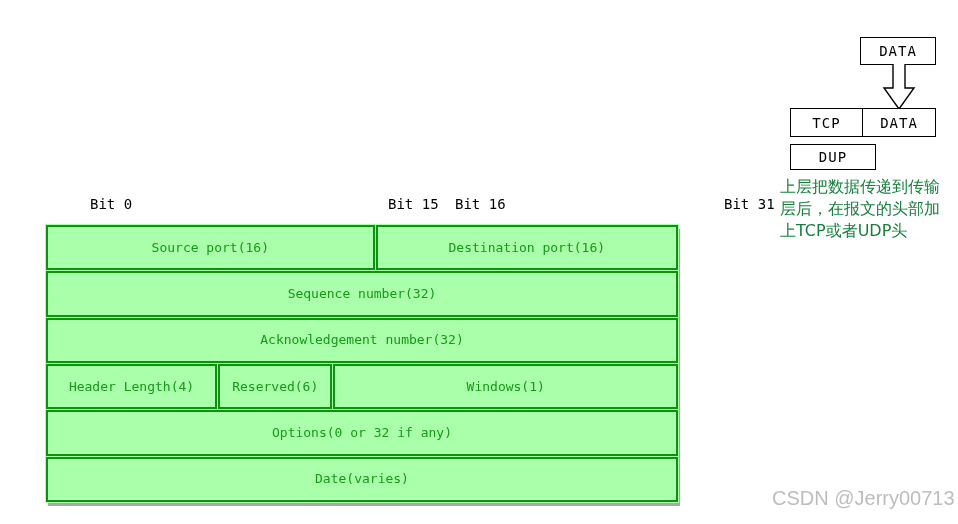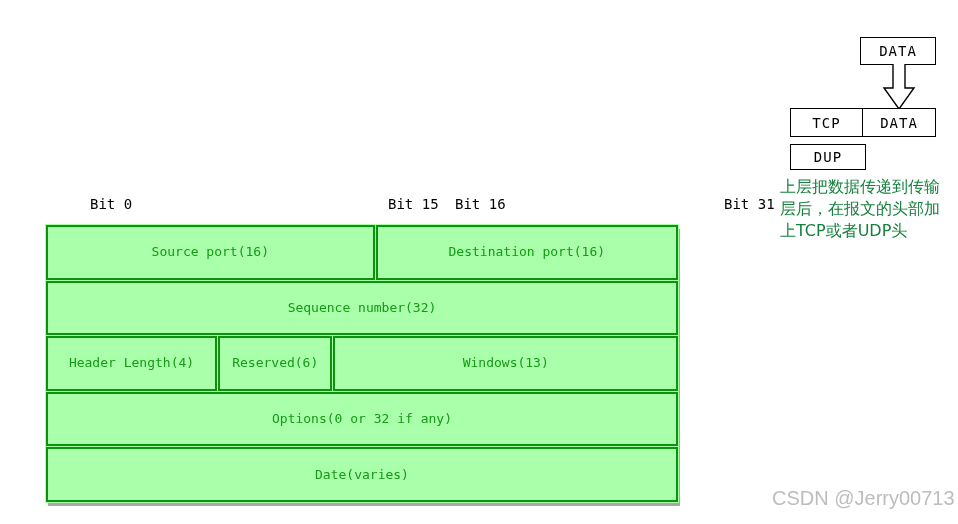--- a/index.html
+++ b/index.html
@@ -40,21 +40,21 @@
   .tcell.narrow{padding:0 16px;}
   
   .ebox{
     position:absolute;box-sizing:border-box;border:1px solid var(--box_border);
     background:#fff;color:#000;font-size:14px;
     display:flex;align-items:center;justify-content:center;letter-spacing:1px;
   }
   .ebox-data-top{left:860px;top:37px;width:76px;height:28px;}
   .ebox-tcp{left:790px;top:108px;width:73px;height:29px;}
   .ebox-data2{left:862px;top:108px;width:74px;height:29px;}
-  .ebox-dup{left:790px;top:144px;width:76px;height:26px;}
+  .ebox-dup{left:790px;top:144px;width:86px;height:26px;}
   .down-arrow{position:absolute;left:880px;top:64px;}
   
   .caption{
     position:absolute;left:780px;top:176px;width:160px;
     font-size:16px;line-height:22px;color:#15803d;
     font-family:"DejaVu Sans","Liberation Sans",sans-serif;
     text-align:left;word-break:break-all;
   }
   
   .watermark{
@@ -76,23 +76,26 @@
 
   <div class="tcp-table">
     <div class="trow">
       <div class="tcell" style="flex:52.1 1 0">Source port(16)</div>
       <div class="tcell" style="flex:47.9 1 0">Destination port(16)</div>
     </div>
     <div class="trow">
       <div class="tcell" style="flex:1 1 0">Sequence number(32)</div>
     </div>
     <div class="trow">
+      <div class="tcell" style="flex:1 1 0">Acknowledgement number(32)</div>
+    </div>
+    <div class="trow">
       <div class="tcell narrow" style="flex:19.05 1 0">Header Length(4)</div>
       <div class="tcell" style="flex:15.58 1 0">Reserved(6)</div>
-      <div class="tcell" style="flex:48.05 1 0">Windows(13)</div>
+      <div class="tcell" style="flex:48.05 1 0">Windows(1)</div>
     </div>
     <div class="trow">
       <div class="tcell" style="flex:1 1 0">Options(0 or 32 if any)</div>
     </div>
     <div class="trow">
       <div class="tcell" style="flex:1 1 0">Date(varies)</div>
     </div>
   </div>
 
   <div class="ebox ebox-data-top">DATA</div>

